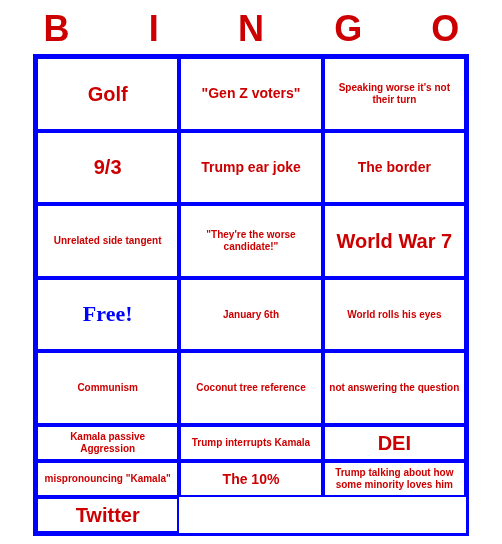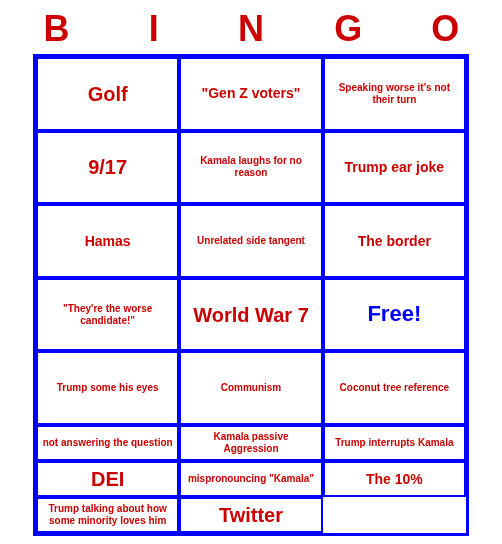--- a/index.html
+++ b/index.html
@@ -53,46 +53,46 @@
     }
     .bingo-cell.medium-text {
       font-size: 14px;
     }
     .bingo-cell.small-text {
       font-size: 10px;
     }
     .bingo-cell.free {
       font-size: 22px;
       color: blue;
+      font-family: Liberation Serif, serif;
     }
   </style>
 </head>
 <body>
 
 <div class="bingo-header">
 <div class="bingo-letter">B</div>
     <div class="bingo-letter">I</div>
     <div class="bingo-letter">N</div>
     <div class="bingo-letter">G</div>
     <div class="bingo-letter">O</div>
   </div>
 <div class="bingo-grid">
 <div class="bingo-cell large-text">Golf</div>
     <div class="bingo-cell medium-text">"Gen Z voters"</div>
     <div class="bingo-cell small-text">Speaking worse it's not their turn</div>
-    <div class="bingo-cell large-text">9/17</div>
-    <div class="bingo-cell small-text">Kamala laughs for no reason</div>
+    <div class="bingo-cell large-text">9/3</div>
     <div class="bingo-cell medium-text">Trump ear joke</div>
-    <div class="bingo-cell medium-text">Hamas</div>
+    <div class="bingo-cell medium-text">The border</div>
     <div class="bingo-cell small-text">Unrelated side tangent</div>
-    <div class="bingo-cell medium-text">The border</div>
     <div class="bingo-cell small-text">"They're the worse candidate!"</div>
     <div class="bingo-cell large-text">World War 7</div>
     <div class="bingo-cell free">Free!</div>
-    <div class="bingo-cell small-text">Trump some his eyes</div>
+    <div class="bingo-cell small-text">January 6th</div>
+    <div class="bingo-cell small-text">World rolls his eyes</div>
     <div class="bingo-cell small-text">Communism</div>
     <div class="bingo-cell small-text">Coconut tree reference</div>
     <div class="bingo-cell small-text">not answering the question</div>
     <div class="bingo-cell small-text">Kamala passive Aggression</div>
     <div class="bingo-cell small-text">Trump interrupts Kamala</div>
     <div class="bingo-cell large-text">DEI</div>
     <div class="bingo-cell small-text">mispronouncing "Kamala"</div>
     <div class="bingo-cell medium-text">The 10%</div>
     <div class="bingo-cell small-text">Trump talking about how some minority loves him</div>
     <div class="bingo-cell large-text">Twitter</div>

